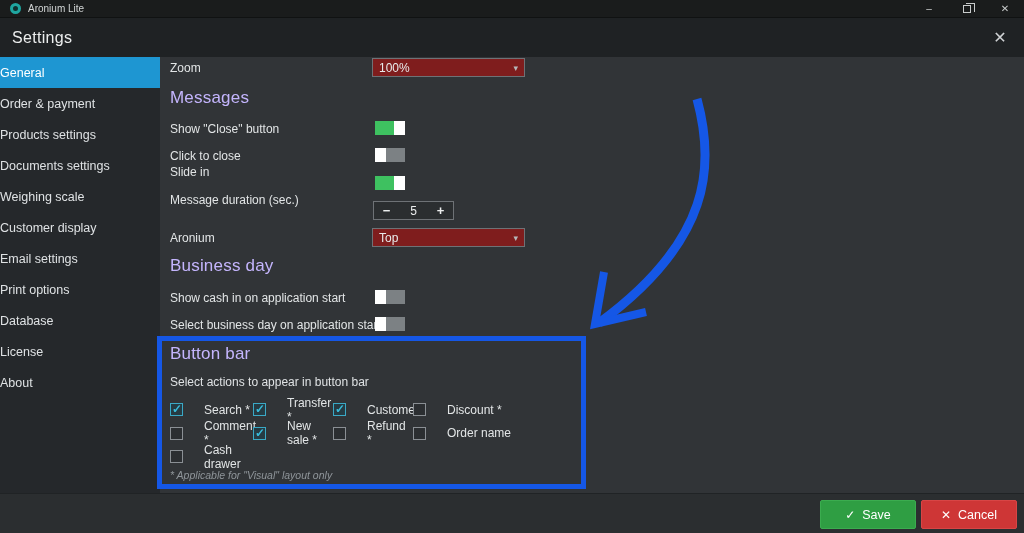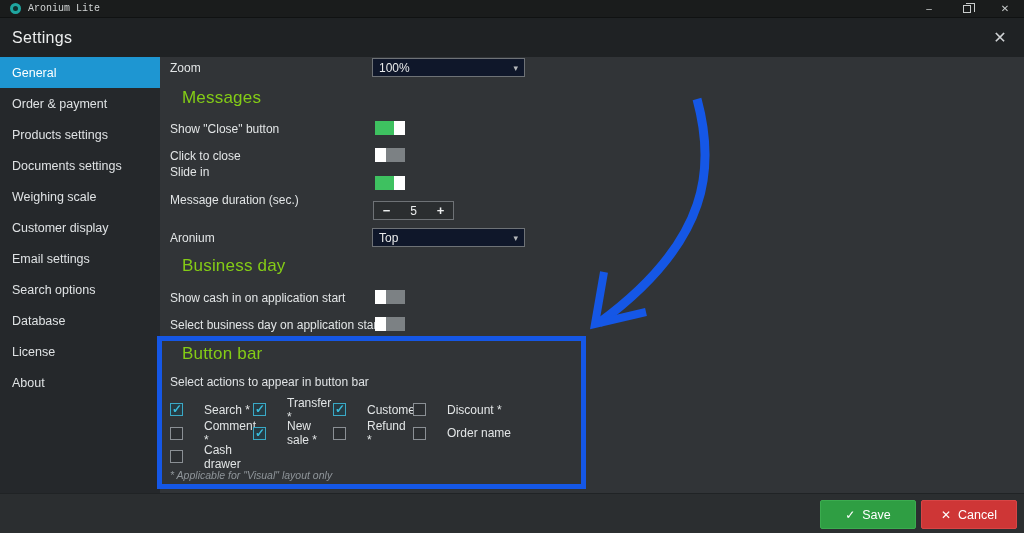--- a/index.html
+++ b/index.html
@@ -13,21 +13,21 @@
   
   .titlebar {
     position:absolute; top:0; left:0; width:1024px; height:18px;
     background:#1a1c1c; display:flex; align-items:center; z-index:2;
     border-bottom:1px solid #101212;
   }
   .app-logo {
     width:11px; height:11px; border-radius:50%;
     border:3px solid #1fa6a0; margin:0 7px 0 10px; background:#10302f;
   }
-  .app-title { font-size:10px; color:#d2d5d5;font-family:Liberation Mono, monospace; }
+  .app-title { font-size:10px; color:#d2d5d5; }
   .win-controls { margin-left:auto; display:flex; height:100%; }
   .win-btn {
     width:38px; height:100%; display:flex; align-items:center; justify-content:center;
     color:#c9cccc; font-size:10px; cursor:default;
   }
   .restore-glyph { position:relative; width:8px; height:8px; border:1px solid #c9cccc; }
   .restore-glyph::before {
     content:""; position:absolute; top:-3px; left:2px; width:8px; height:8px;
     border:1px solid #c9cccc; border-bottom:none; border-left:none;
   }
@@ -43,30 +43,30 @@
     display:flex; align-items:center; justify-content:center;
     font-size:16px; color:#cfd2d4; cursor:default;
   }
 
   
   .sidebar {
     position:absolute; top:57px; left:0; width:160px; height:436px;
     background:#25282b; z-index:2;
   }
   .side-item {
-    height:31px; display:flex; align-items:center; padding-left:12px;
+    height:31px; display:flex; align-items:center; padding-left:0;
     color:#dfe2e4; font-size:12.5px; cursor:default;
   }
   .side-item.selected { background:#1e96d2; color:#ffffff; }
   .row-label { position:absolute; left:170px; color:#e2e5e6; font-size:12px; }
-  .section-header { position:absolute; left:182px; font-size:17px; font-weight:300; color:#84cc16; letter-spacing:.2px; }
+  .section-header { position:absolute; left:170px; font-size:17px; font-weight:300; color:#c4b5fd; letter-spacing:.2px; }
 
   .dropdown {
     position:absolute; left:372px; width:153px; height:19px;
-    background:#0f172a; border:1px solid #6e7276;
+    background:#7f1d1d; border:1px solid #6e7276;
     display:flex; align-items:center; padding:0 6px; color:#e8eaea; cursor:default;
   }
   .dropdown .caret { margin-left:auto; font-size:9px; color:#b6b9bb; }
 
   .toggle { position:absolute; left:375px; width:30px; height:14px; background:#7c8184; cursor:default; }
   .toggle .knob { position:absolute; top:0; left:0; width:11px; height:14px; background:#ffffff; }
   .toggle.on { background:#3ec160; }
   .toggle.on .knob { left:auto; right:0; }
 
   .stepper {
@@ -157,21 +157,21 @@
     <div class="side-item">
         <span>Weighing scale</span>
       </div>
     <div class="side-item">
         <span>Customer display</span>
       </div>
     <div class="side-item">
         <span>Email settings</span>
       </div>
     <div class="side-item">
-        <span>Search options</span>
+        <span>Print options</span>
       </div>
     <div class="side-item">
         <span>Database</span>
       </div>
     <div class="side-item">
         <span>License</span>
       </div>
     <div class="side-item">
         <span>About</span>
       </div>

